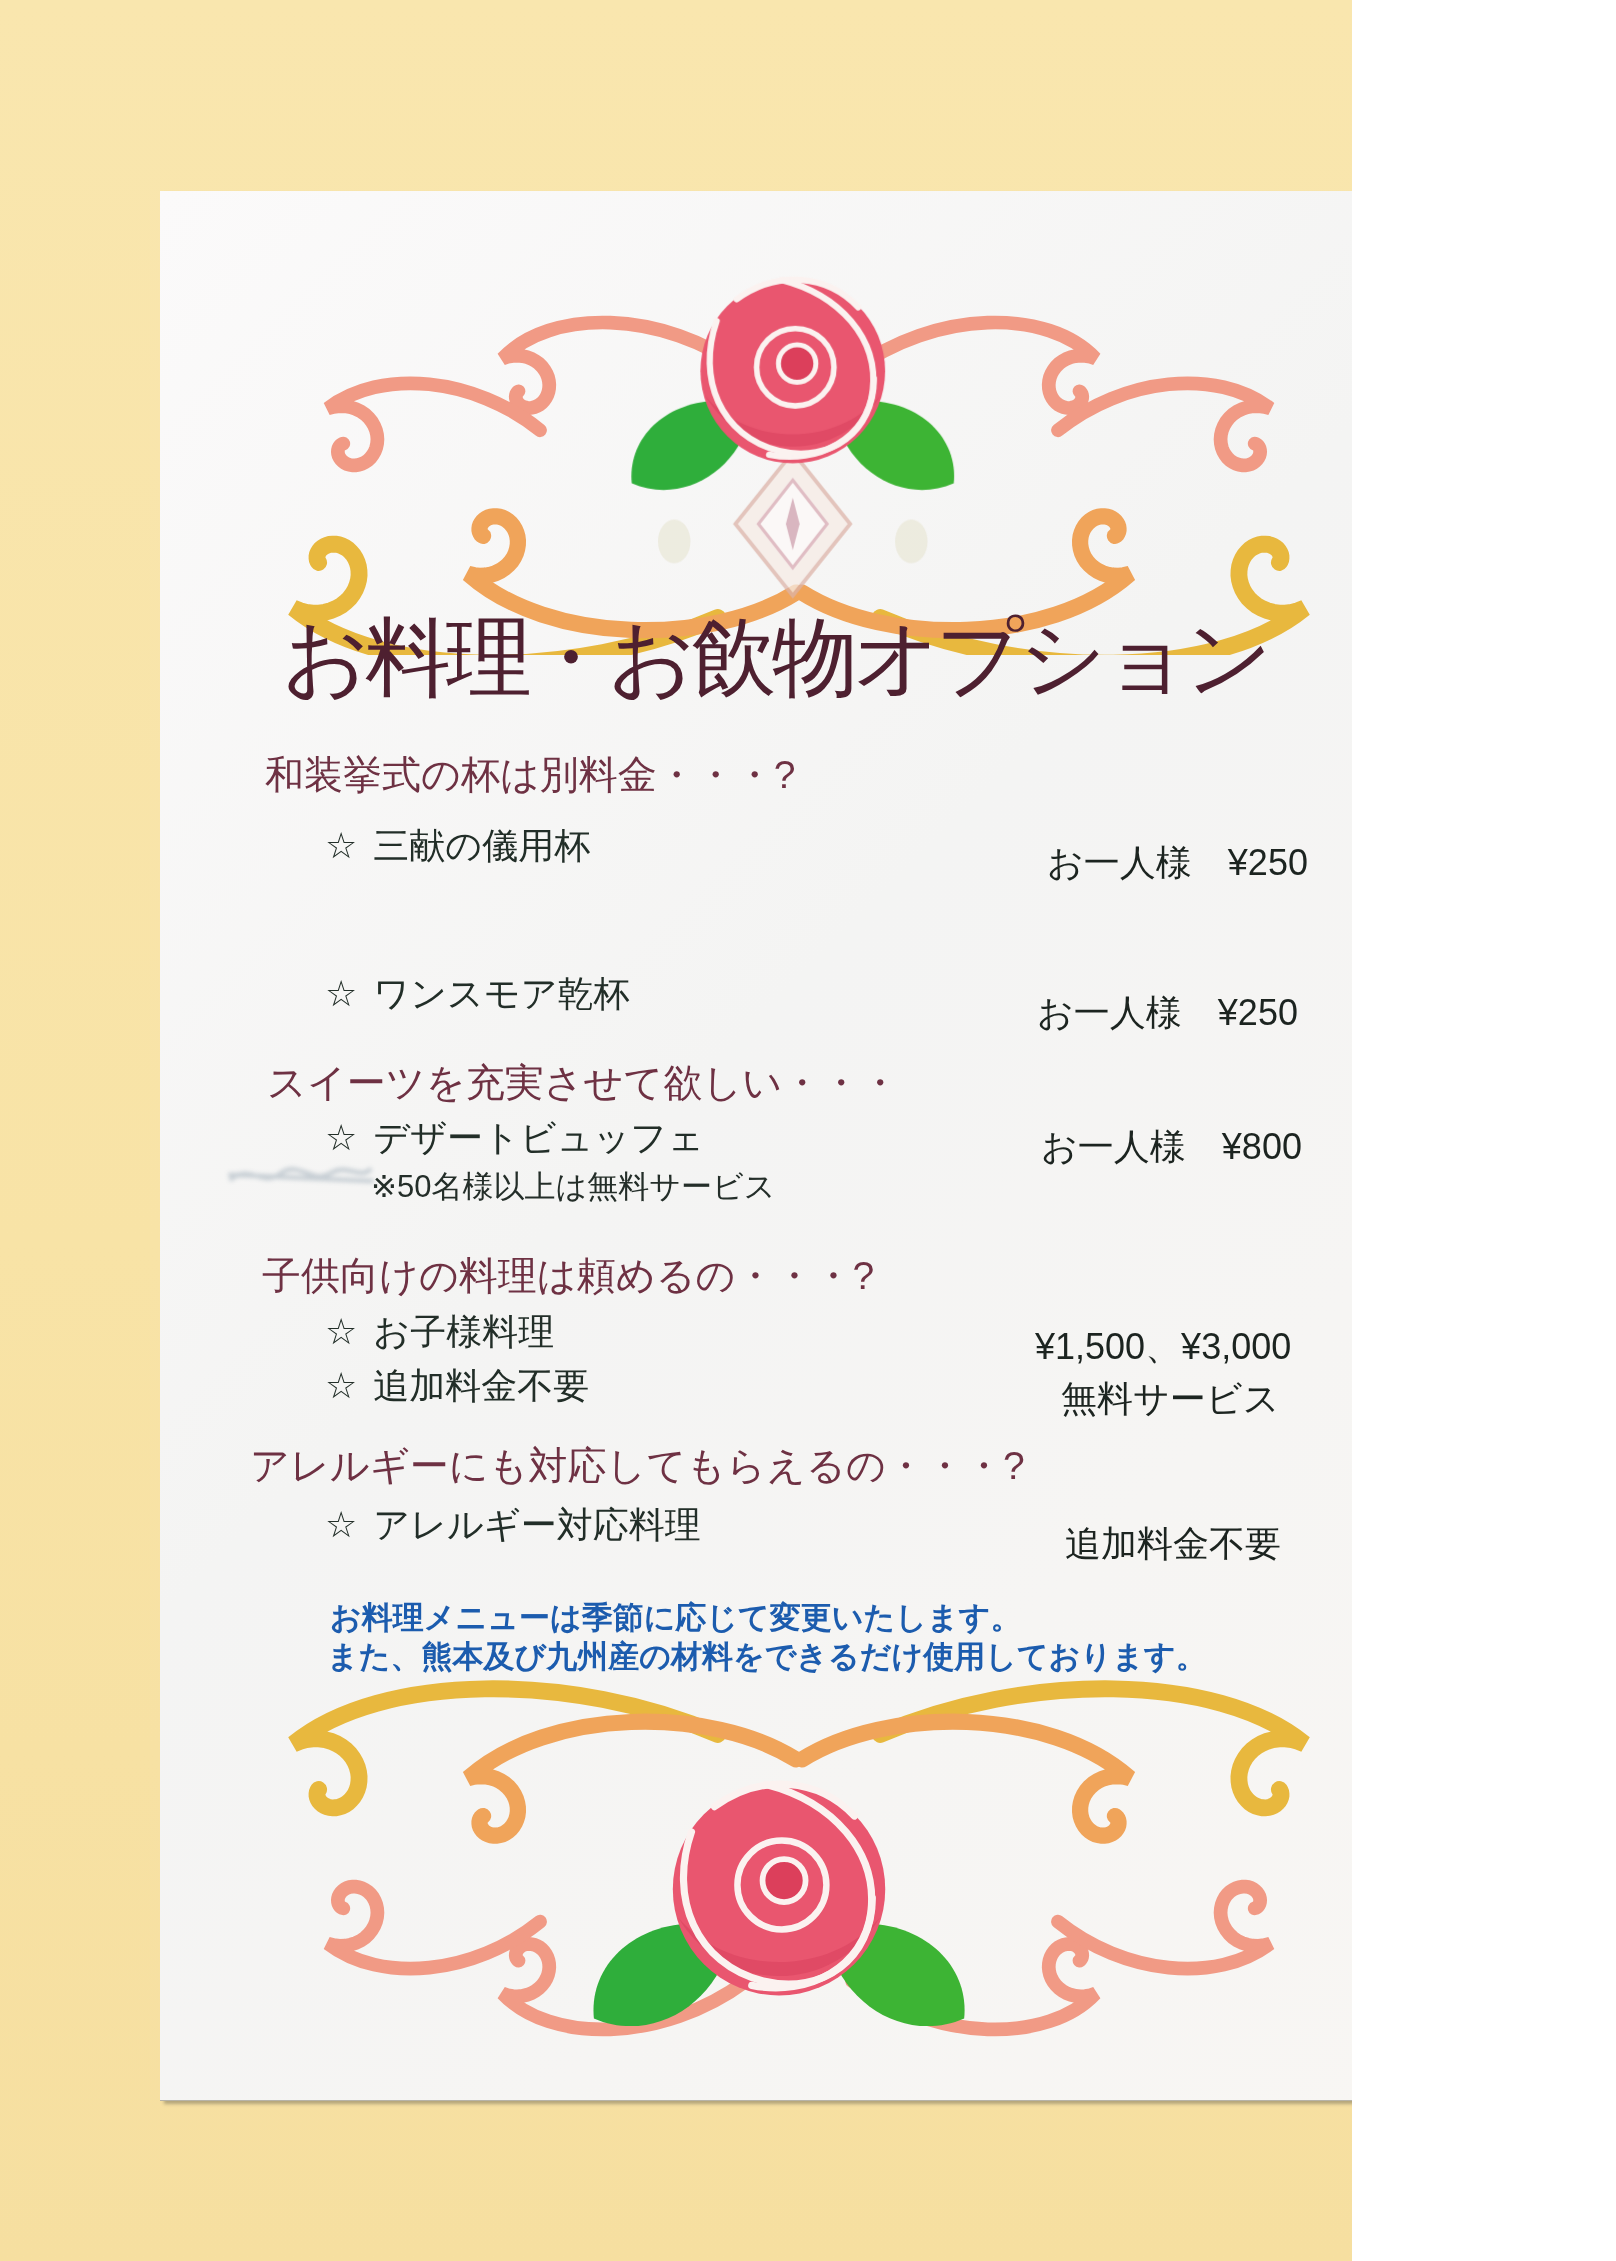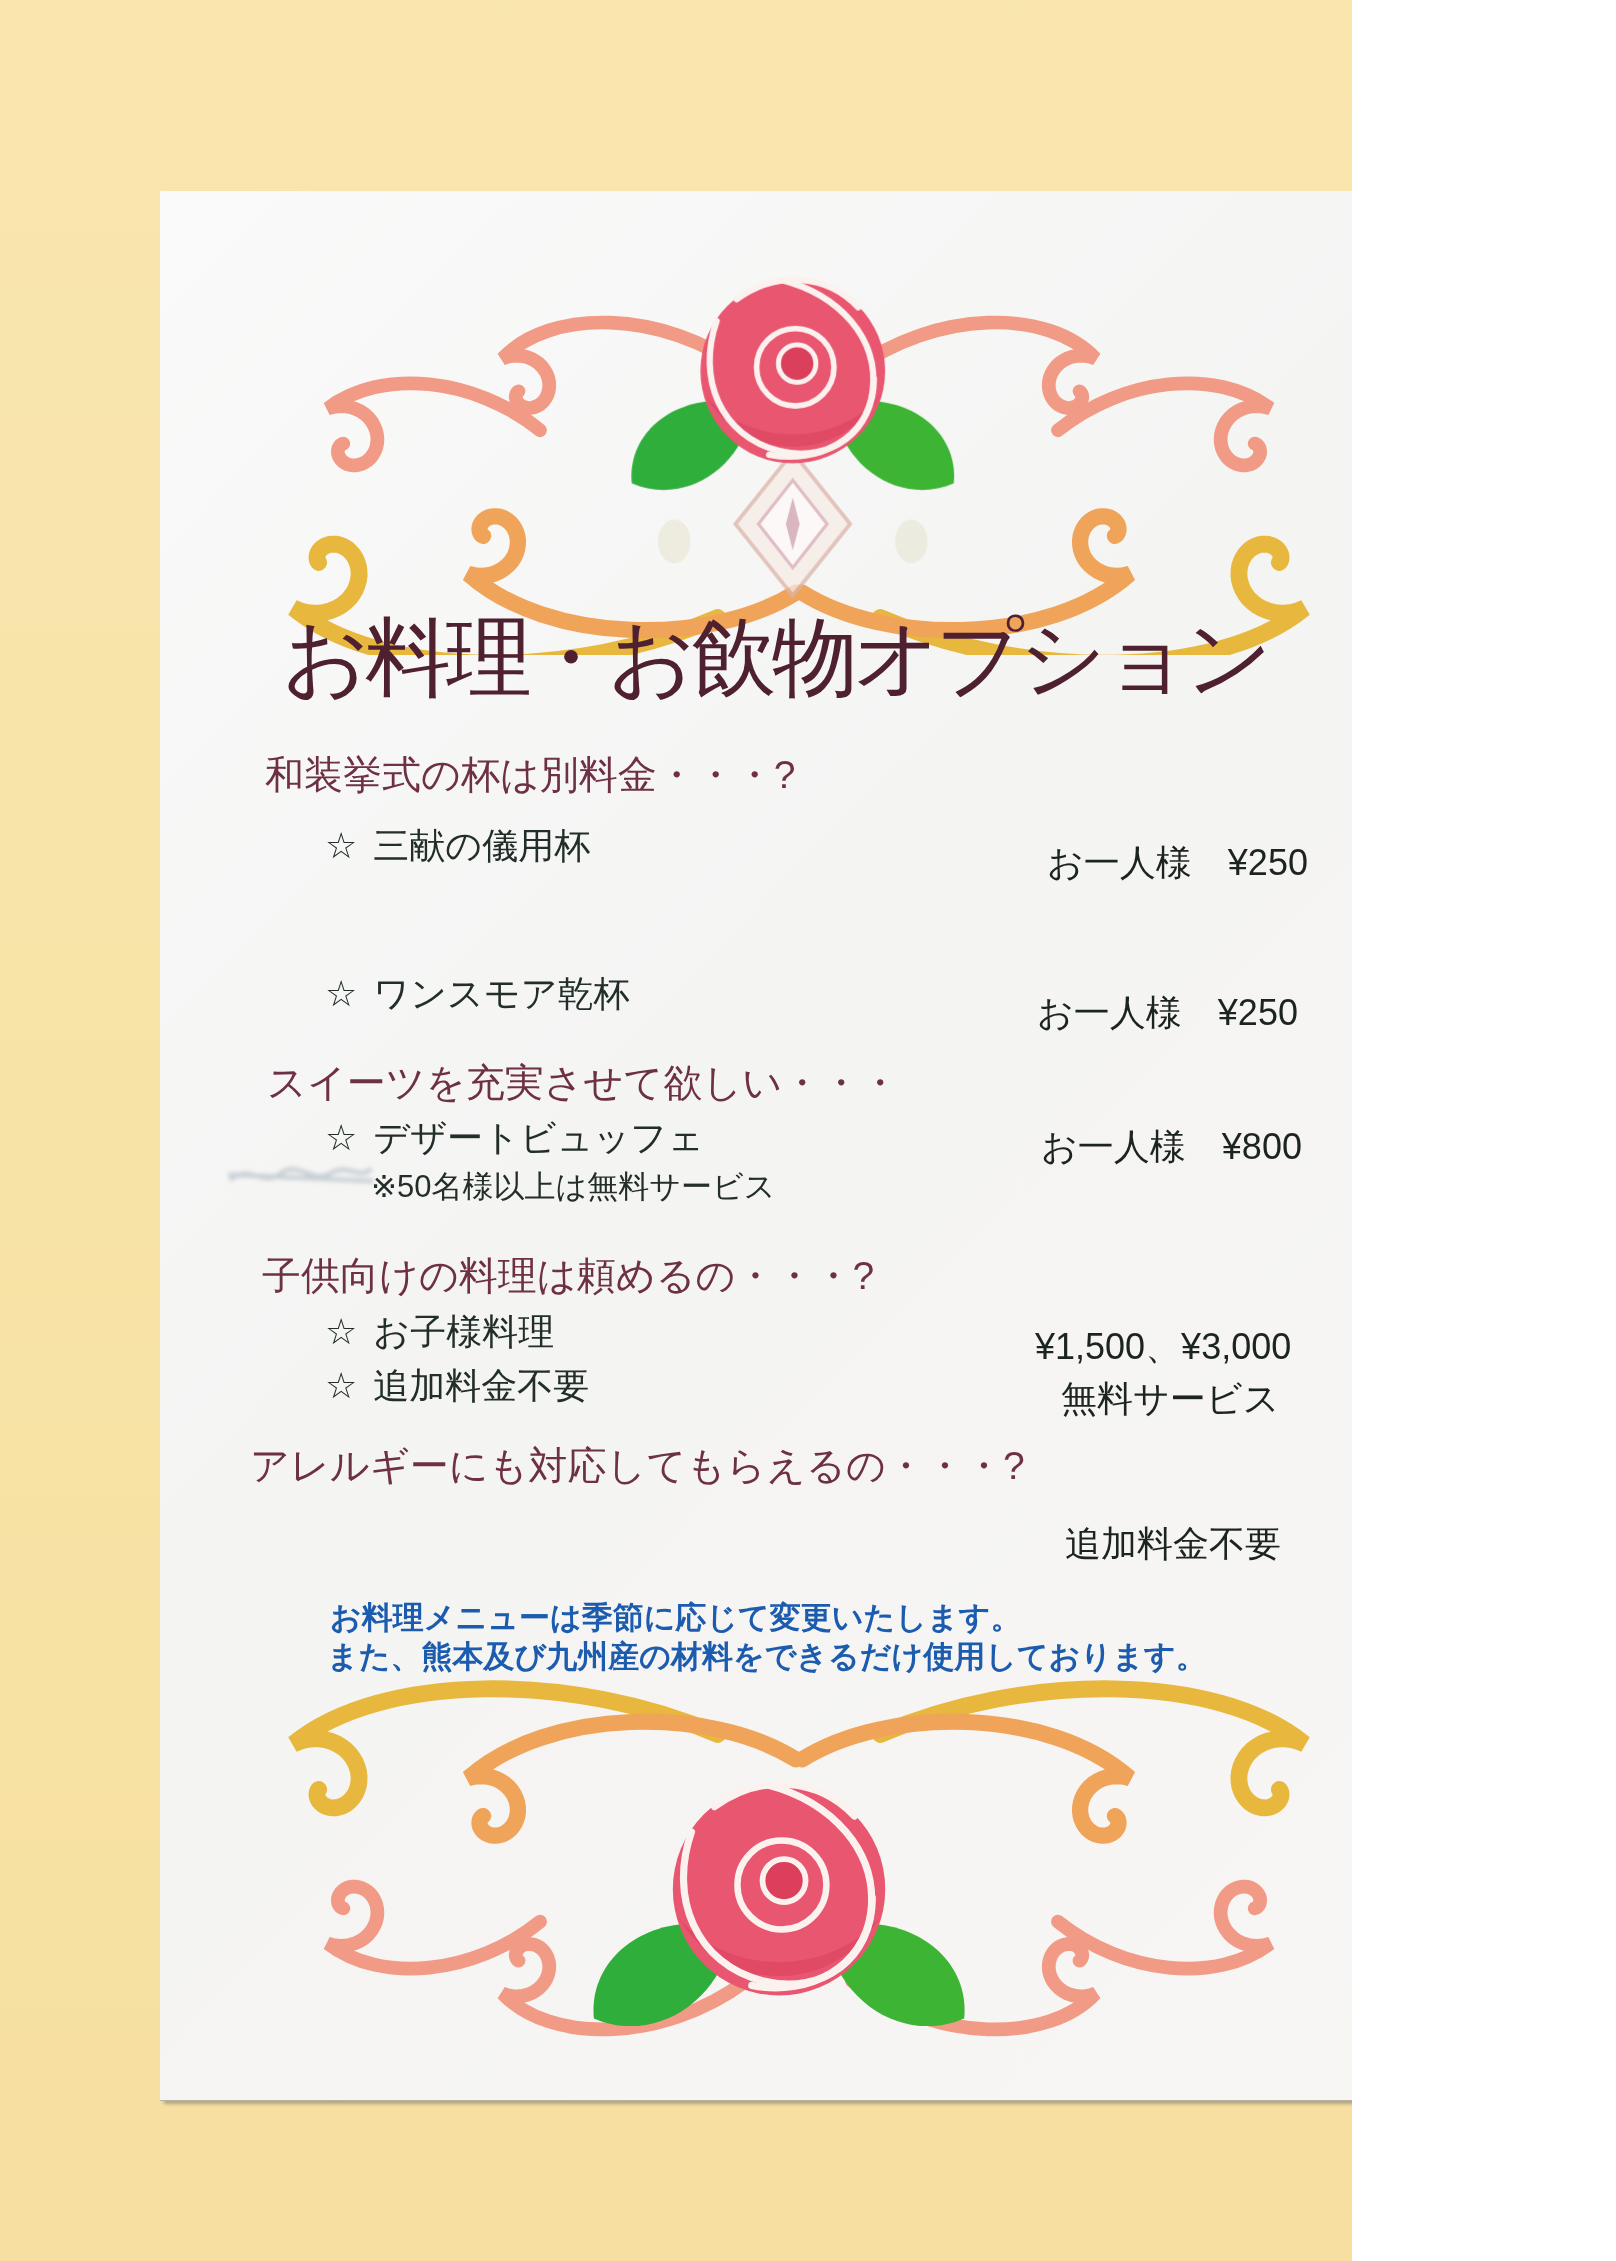--- a/index.html
+++ b/index.html
@@ -133,20 +133,23 @@
     <div class="abs it" style="left:165px; top:1117px;">
       <span class="star">☆</span><span>お子様料理</span>
     </div>
     <div class="abs pr" style="left:875px; top:1132px;">¥1,500、¥3,000</div>
     <div class="abs it" style="left:165px; top:1171px;">
       <span class="star">☆</span><span>追加料金不要</span>
     </div>
     <div class="abs pr" style="left:901px; top:1184px;">無料サービス</div>
 
     <div class="abs h" style="left:90px; top:1248px;">アレルギーにも対応してもらえるの・・・?</div>
+    <div class="abs it" style="left:165px; top:1310px;">
+      <span class="star">☆</span><span>アレルギー対応料理</span>
+    </div>
     <div class="abs pr" style="left:905px; top:1329px;">追加料金不要</div>
 
     <div class="abs blue" style="left:170px; top:1406px;">お料理メニューは季節に応じて変更いたします。</div>
     <div class="abs blue" style="left:167px; top:1445px;">また、熊本及び九州産の材料をできるだけ使用しております。</div>
 
     <svg class="deco" style="left:15px; top:1456px;" width="1248" height="462" viewBox="0 0 2000 740">
       <g transform="translate(0,740) scale(1,-1)">
           <path d="M 870 600 C 640 700 330 700 190 585 L 200.1 589.0 L 210.3 591.7 L 220.6 593.0 L 230.8 592.9 L 240.6 591.6 L 250.0 589.0 L 258.7 585.3 L 266.6 580.7 L 273.7 575.2 L 279.9 569.0 L 285.0 562.2 L 289.1 555.0 L 292.1 547.5 L 294.1 539.9 L 295.0 532.4 L 294.8 525.0 L 293.8 517.9 L 291.8 511.3 L 289.1 505.2 L 285.7 499.7 L 281.7 495.0 L 277.3 490.9 L 272.5 487.6 L 267.6 485.2 L 262.5 483.5 L 257.5 482.6 L 252.6 482.4 L 248.0 482.9 L 243.7 484.1 L 239.8 485.8 L 236.4 487.9 L 233.5 490.4 L 231.1 493.2 L 229.4 496.1 L 228.2 499.1 L 227.6 502.1 L 227.6 504.9 L 228.0 507.5 L 228.9 509.9 L 230.2 511.9" fill="none" stroke="#e8b83e" stroke-width="27" stroke-linecap="round"></path>
           <path d="M 995 560 C 860 645 600 645 470 530 L 479.1 532.3 L 488.1 533.2 L 497.1 533.0 L 505.7 531.5 L 513.8 529.0 L 521.3 525.4 L 528.1 520.9 L 534.1 515.7 L 539.1 509.9 L 543.2 503.6 L 546.3 496.9 L 548.3 490.1 L 549.4 483.3 L 549.5 476.5 L 548.7 470.1 L 547.0 464.0 L 544.6 458.4 L 541.5 453.3 L 537.8 448.9 L 533.7 445.2 L 529.3 442.2 L 524.7 440.0 L 519.9 438.6 L 515.2 437.8 L 510.7 437.8 L 506.4 438.5 L 502.4 439.7 L 498.8 441.4 L 495.7 443.6 L 493.0 446.0 L 491.0 448.8 L 489.4 451.6 L 488.4 454.5 L 488.0 457.4 L 488.0 460.1 L 488.5 462.6 L 489.4 464.8 L 490.6 466.7 L 492.1 468.2 L 493.7 469.3" fill="none" stroke="#f0a45a" stroke-width="26" stroke-linecap="round"></path>
           <path d="M 915 205 C 780 105 600 105 525 185 L 532.9 182.3 L 540.9 180.8 L 548.9 180.4 L 556.7 181.1 L 564.1 182.8 L 571.1 185.4 L 577.5 188.9 L 583.2 193.1 L 588.1 198.0 L 592.2 203.3 L 595.4 209.0 L 597.8 214.9 L 599.2 221.0 L 599.8 227.0 L 599.5 232.8 L 598.5 238.3 L 596.7 243.5 L 594.3 248.3 L 591.3 252.5 L 587.9 256.1 L 584.2 259.0 L 580.2 261.3 L 576.1 263.0 L 572.0 263.9 L 567.9 264.3 L 564.0 264.0 L 560.4 263.2 L 557.0 262.0 L 554.1 260.3 L 551.6 258.2 L 549.5 256.0 L 548.0 253.5 L 546.9 251.0 L 546.3 248.5 L 546.1 246.1 L 546.4 243.8 L 547.0 241.8 L 548.0 240.0 L 549.2 238.6 L 550.5 237.5" fill="none" stroke="#f19a85" stroke-width="22" stroke-linecap="round"></path>

